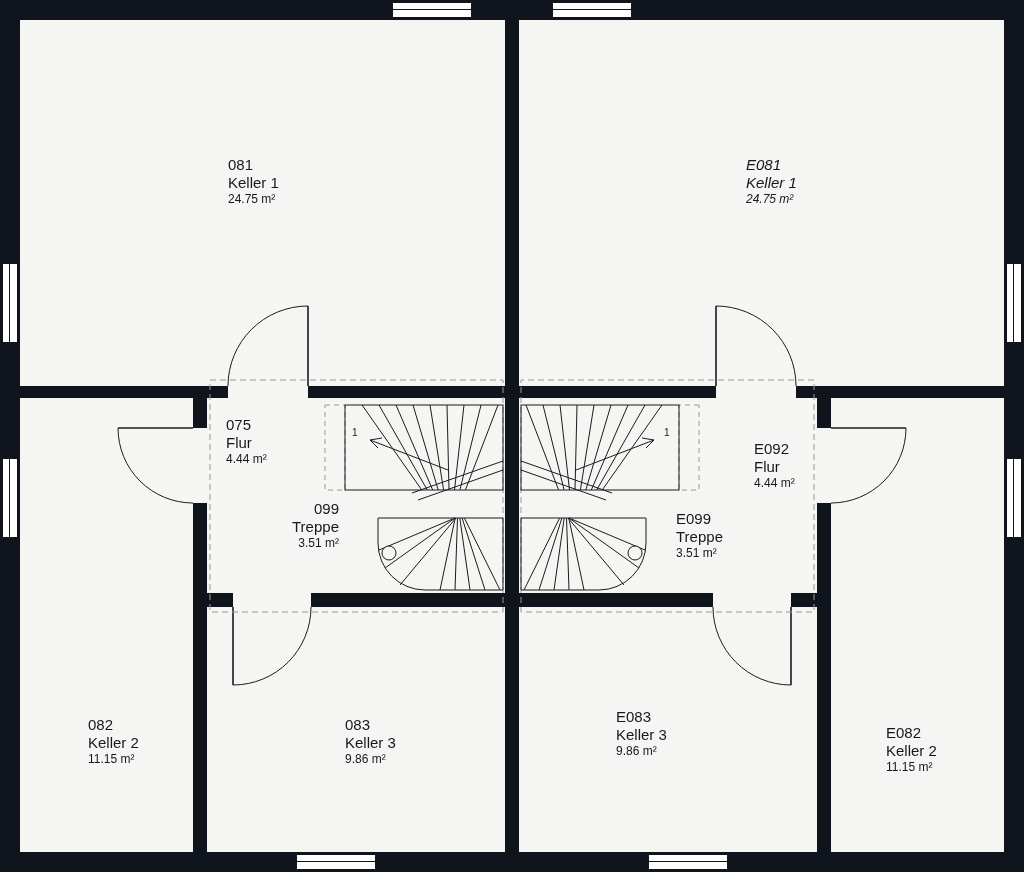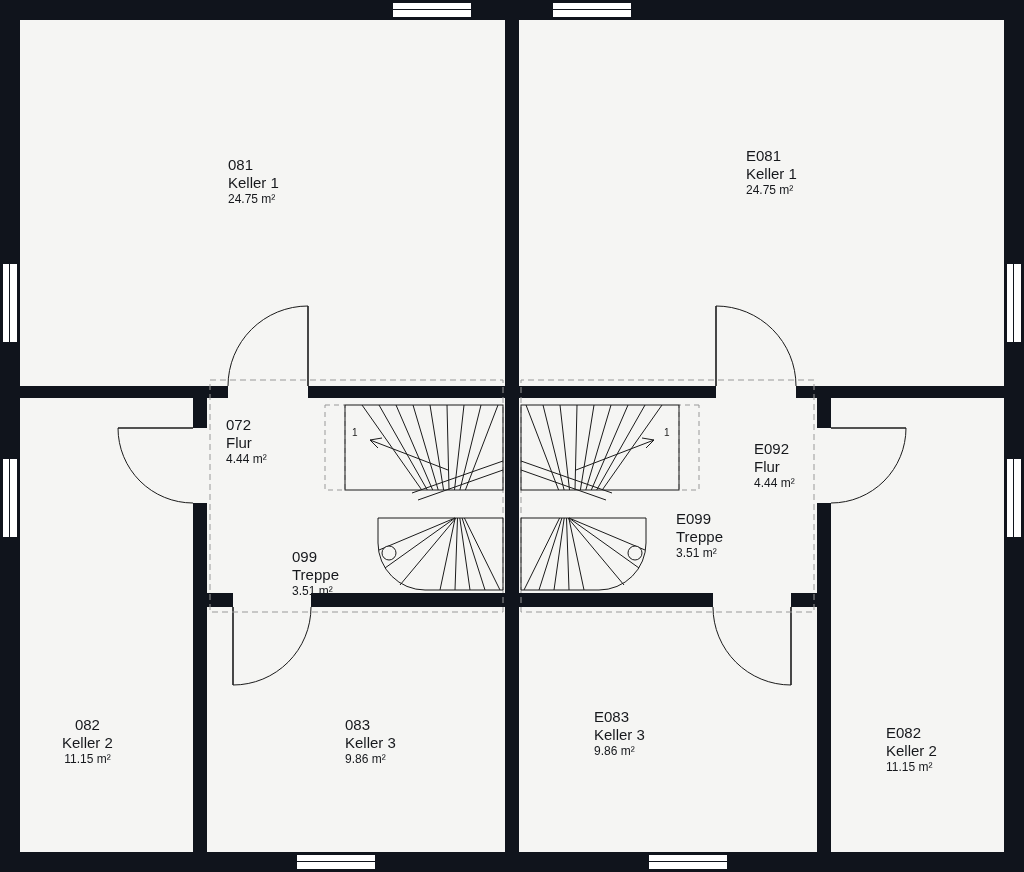--- a/index.html
+++ b/index.html
@@ -87,59 +87,59 @@
     <use href="#unitLines" transform="translate(1024,0) scale(-1,1)"></use>
     <text x="352" y="436" font-size="10" fill="#1b1b1b">1</text>
     <text x="664" y="436" font-size="10" fill="#1b1b1b">1</text>
   </svg>
 
   <div class="room-label" style="left:228px;top:148px;margin-top:8px;">
     <div class="rn">081</div>
     <div class="rm">Keller 1</div>
     <div class="ra">24.75 m²</div>
   </div>
-  <div class="room-label" style="left:746px;top:147px;">
+  <div class="room-label" style="left:746px;top:156px;font-style:italic;">
     <div class="rn">E081</div>
     <div class="rm">Keller 1</div>
     <div class="ra">24.75 m²</div>
   </div>
   <div class="room-label" style="left:226px;top:416px;">
-    <div class="rn">072</div>
+    <div class="rn">075</div>
     <div class="rm">Flur</div>
     <div class="ra">4.44 m²</div>
   </div>
   <div class="room-label" style="left:754px;top:440px;">
     <div class="rn">E092</div>
     <div class="rm">Flur</div>
     <div class="ra">4.44 m²</div>
   </div>
-  <div class="room-label" style="left:292px;top:548px;">
+  <div class="room-label" style="left:292px;top:500px;text-align:right;">
     <div class="rn">099</div>
     <div class="rm">Treppe</div>
     <div class="ra">3.51 m²</div>
   </div>
   <div class="room-label" style="left:676px;top:510px;">
     <div class="rn">E099</div>
     <div class="rm">Treppe</div>
     <div class="ra">3.51 m²</div>
   </div>
-  <div class="room-label" style="left:62px;top:716px;text-align:center;">
+  <div class="room-label" style="left:88px;top:716px;">
     <div class="rn">082</div>
     <div class="rm">Keller 2</div>
     <div class="ra">11.15 m²</div>
   </div>
   <div class="room-label" style="left:886px;top:724px;">
     <div class="rn">E082</div>
     <div class="rm">Keller 2</div>
     <div class="ra">11.15 m²</div>
   </div>
   <div class="room-label" style="left:345px;top:716px;">
     <div class="rn">083</div>
     <div class="rm">Keller 3</div>
     <div class="ra">9.86 m²</div>
   </div>
-  <div class="room-label" style="left:594px;top:708px;">
+  <div class="room-label" style="left:616px;top:708px;">
     <div class="rn">E083</div>
     <div class="rm">Keller 3</div>
     <div class="ra">9.86 m²</div>
   </div>
 
 </div>
 
 </body></html>

